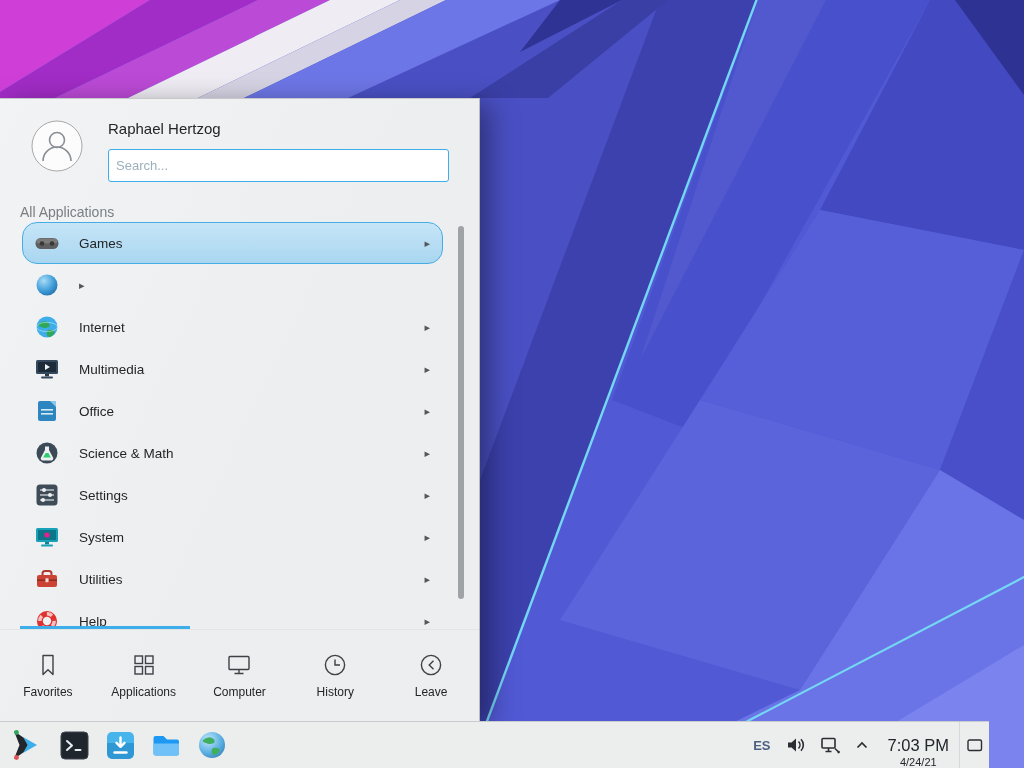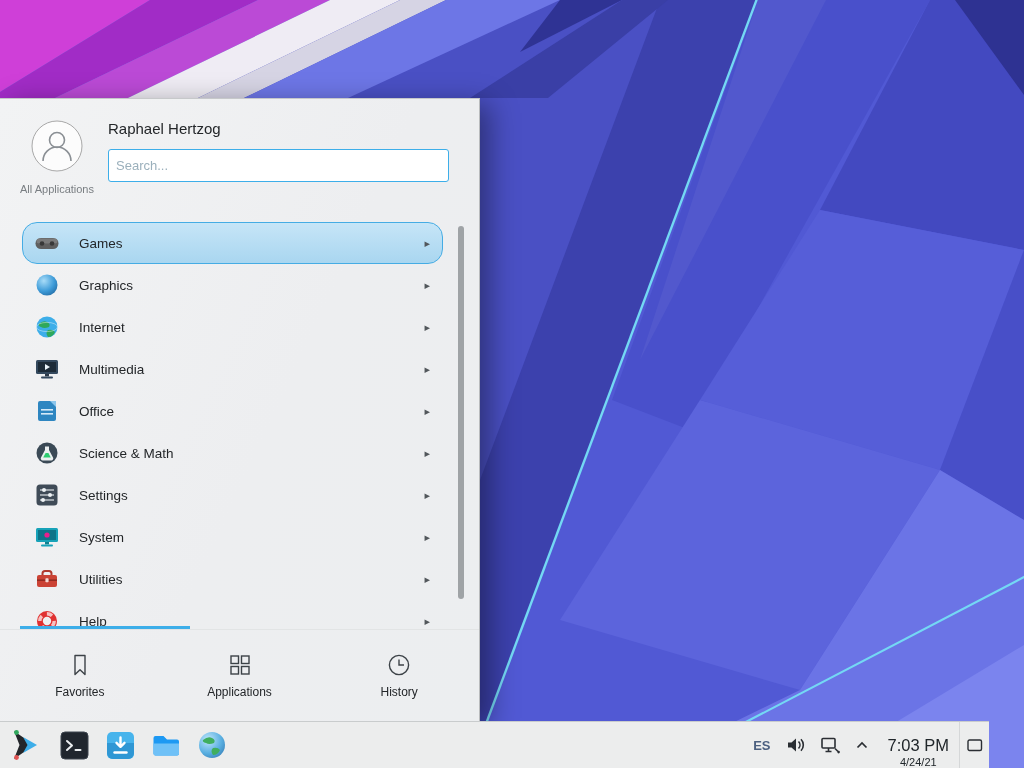--- a/index.html
+++ b/index.html
@@ -13,21 +13,21 @@
   #launcher{position:absolute;left:0;top:98px;width:480px;height:623px;
     background:linear-gradient(115deg,#f2f3f4 0%,#edeef0 55%,#eceef0 100%);
     border-right:1px solid #b9bbbd;border-top:1px solid #c6c8ca;
     box-shadow:10px 6px 26px rgba(0,0,0,.38)}
   .avatar{position:absolute;left:31px;top:21px;width:52px;height:52px;cursor:pointer}
   .user-name{position:absolute;left:108px;top:21px;font-size:15px;color:#232629}
   .search{position:absolute;left:108px;top:50px;width:341px;height:33px;border:1px solid #3daee9;
     border-radius:3px;background:#fff;font-size:13px;padding:0 7px;color:#232629;outline:none;
     font-family:"Liberation Sans",sans-serif}
   .search::placeholder{color:#9bb0bc}
-  .section-label{position:absolute;left:20px;top:84px;font-size:11px;color:#797e82}
+  .section-label{position:absolute;left:20px;top:105px;font-size:14px;color:#797e82}
 
   .list{position:absolute;left:0;right:0;top:123px;height:404px;overflow:hidden}
   .row{height:42px;display:flex;align-items:center;margin:0 36px 0 22px;padding:0 10px;
     border:1px solid transparent;border-radius:15px;cursor:pointer}
   .row.selected{background:linear-gradient(#c6e5f7,#a9d6f0);border-color:#45ace4}
   .cat-icon{width:28px;height:28px;margin-right:18px;flex:0 0 28px}
   .cat-label{flex:1;font-size:13.5px;color:#232629}
   .cat-arrow{font-size:11px;color:#52575b;margin-right:2px}
 
   .scroll-thumb{position:absolute;right:15px;top:127px;width:6px;height:373px;background:#9fa3a6;border-radius:3px;cursor:pointer}
@@ -121,21 +121,20 @@
           <defs>
               <radialGradient id="orbG" cx="0.35" cy="0.3" r="0.9">
             <stop offset="0" stop-color="#a8dcf8"></stop>
                 <stop offset="0.55" stop-color="#3d9bd8"></stop>
                 <stop offset="1" stop-color="#1b5e96"></stop>
           </radialGradient>
             </defs>
           <circle cx="14" cy="14" r="10.5" fill="url(#orbG)"></circle>
         </svg>
       </span>
-      <span class="cat-label">Graphics</span>
       <span class="cat-arrow">▸</span>
     </div>
 
     <div class="row">
       <span class="cat-icon">
         <svg width="28" height="28" viewBox="0 0 28 28">
           <circle cx="14" cy="14" r="10.5" fill="#3daee9"></circle>
           <path d="M6 11 q4 -4 8 -2 q4 2 2 5 q-5 2 -8 0 q-3 -1 -2 -3 z" fill="#2fa85c"></path>
           <path d="M15 17 q5 -1 7 2 q-2 5 -7 5 q-3 -4 0 -7 z" fill="#2fa85c"></path>
           <ellipse cx="14" cy="14" rx="10.5" ry="4.6" fill="none" stroke="rgba(255,255,255,0.5)" stroke-width="0.8"></ellipse>
@@ -263,26 +262,48 @@
               <rect x="14.5" y="14.5" width="7.5" height="7.5"></rect>
           </g>
         </svg>
       </span>
       <span class="tab-label">Applications</span>
     </div>
     <div class="tab">
       <span>
         <svg width="26" height="26" viewBox="0 0 26 26">
           <g fill="none" stroke="#3c4247" stroke-width="1.4">
+            <rect x="3" y="4.5" width="20" height="13" rx="1"></rect>
+            <path d="M13 17.5 v3.5 M8.5 21.5 h9"></path>
+          </g>
+        </svg>
+      </span>
+      <span class="tab-label">Computer</span>
+    </div>
+    <div class="tab">
+      <span>
+        <svg width="26" height="26" viewBox="0 0 26 26">
+          <g fill="none" stroke="#3c4247" stroke-width="1.4">
             <circle cx="13" cy="13" r="9.6"></circle>
               <path d="M13 7.5 V13 h5"></path>
           </g>
         </svg>
       </span>
       <span class="tab-label">History</span>
+    </div>
+    <div class="tab">
+      <span>
+        <svg width="26" height="26" viewBox="0 0 26 26">
+          <g fill="none" stroke="#3c4247" stroke-width="1.4">
+            <circle cx="13" cy="13" r="9.6"></circle>
+              <path d="M15.5 8.8 L11.2 13 l4.3 4.2"></path>
+          </g>
+        </svg>
+      </span>
+      <span class="tab-label">Leave</span>
     </div>
   </div>
 </div>
 
 <div id="taskbar">
 
   <span class="tb-btn tb-launcher">
     <svg width="38" height="38" viewBox="0 0 38 38">
       <polygon points="7,5 27,19 7,33 12.5,19" fill="#23262a"></polygon>
       <polygon points="16,11 30,19 16,27 20.5,19" fill="#3daee9"></polygon>

